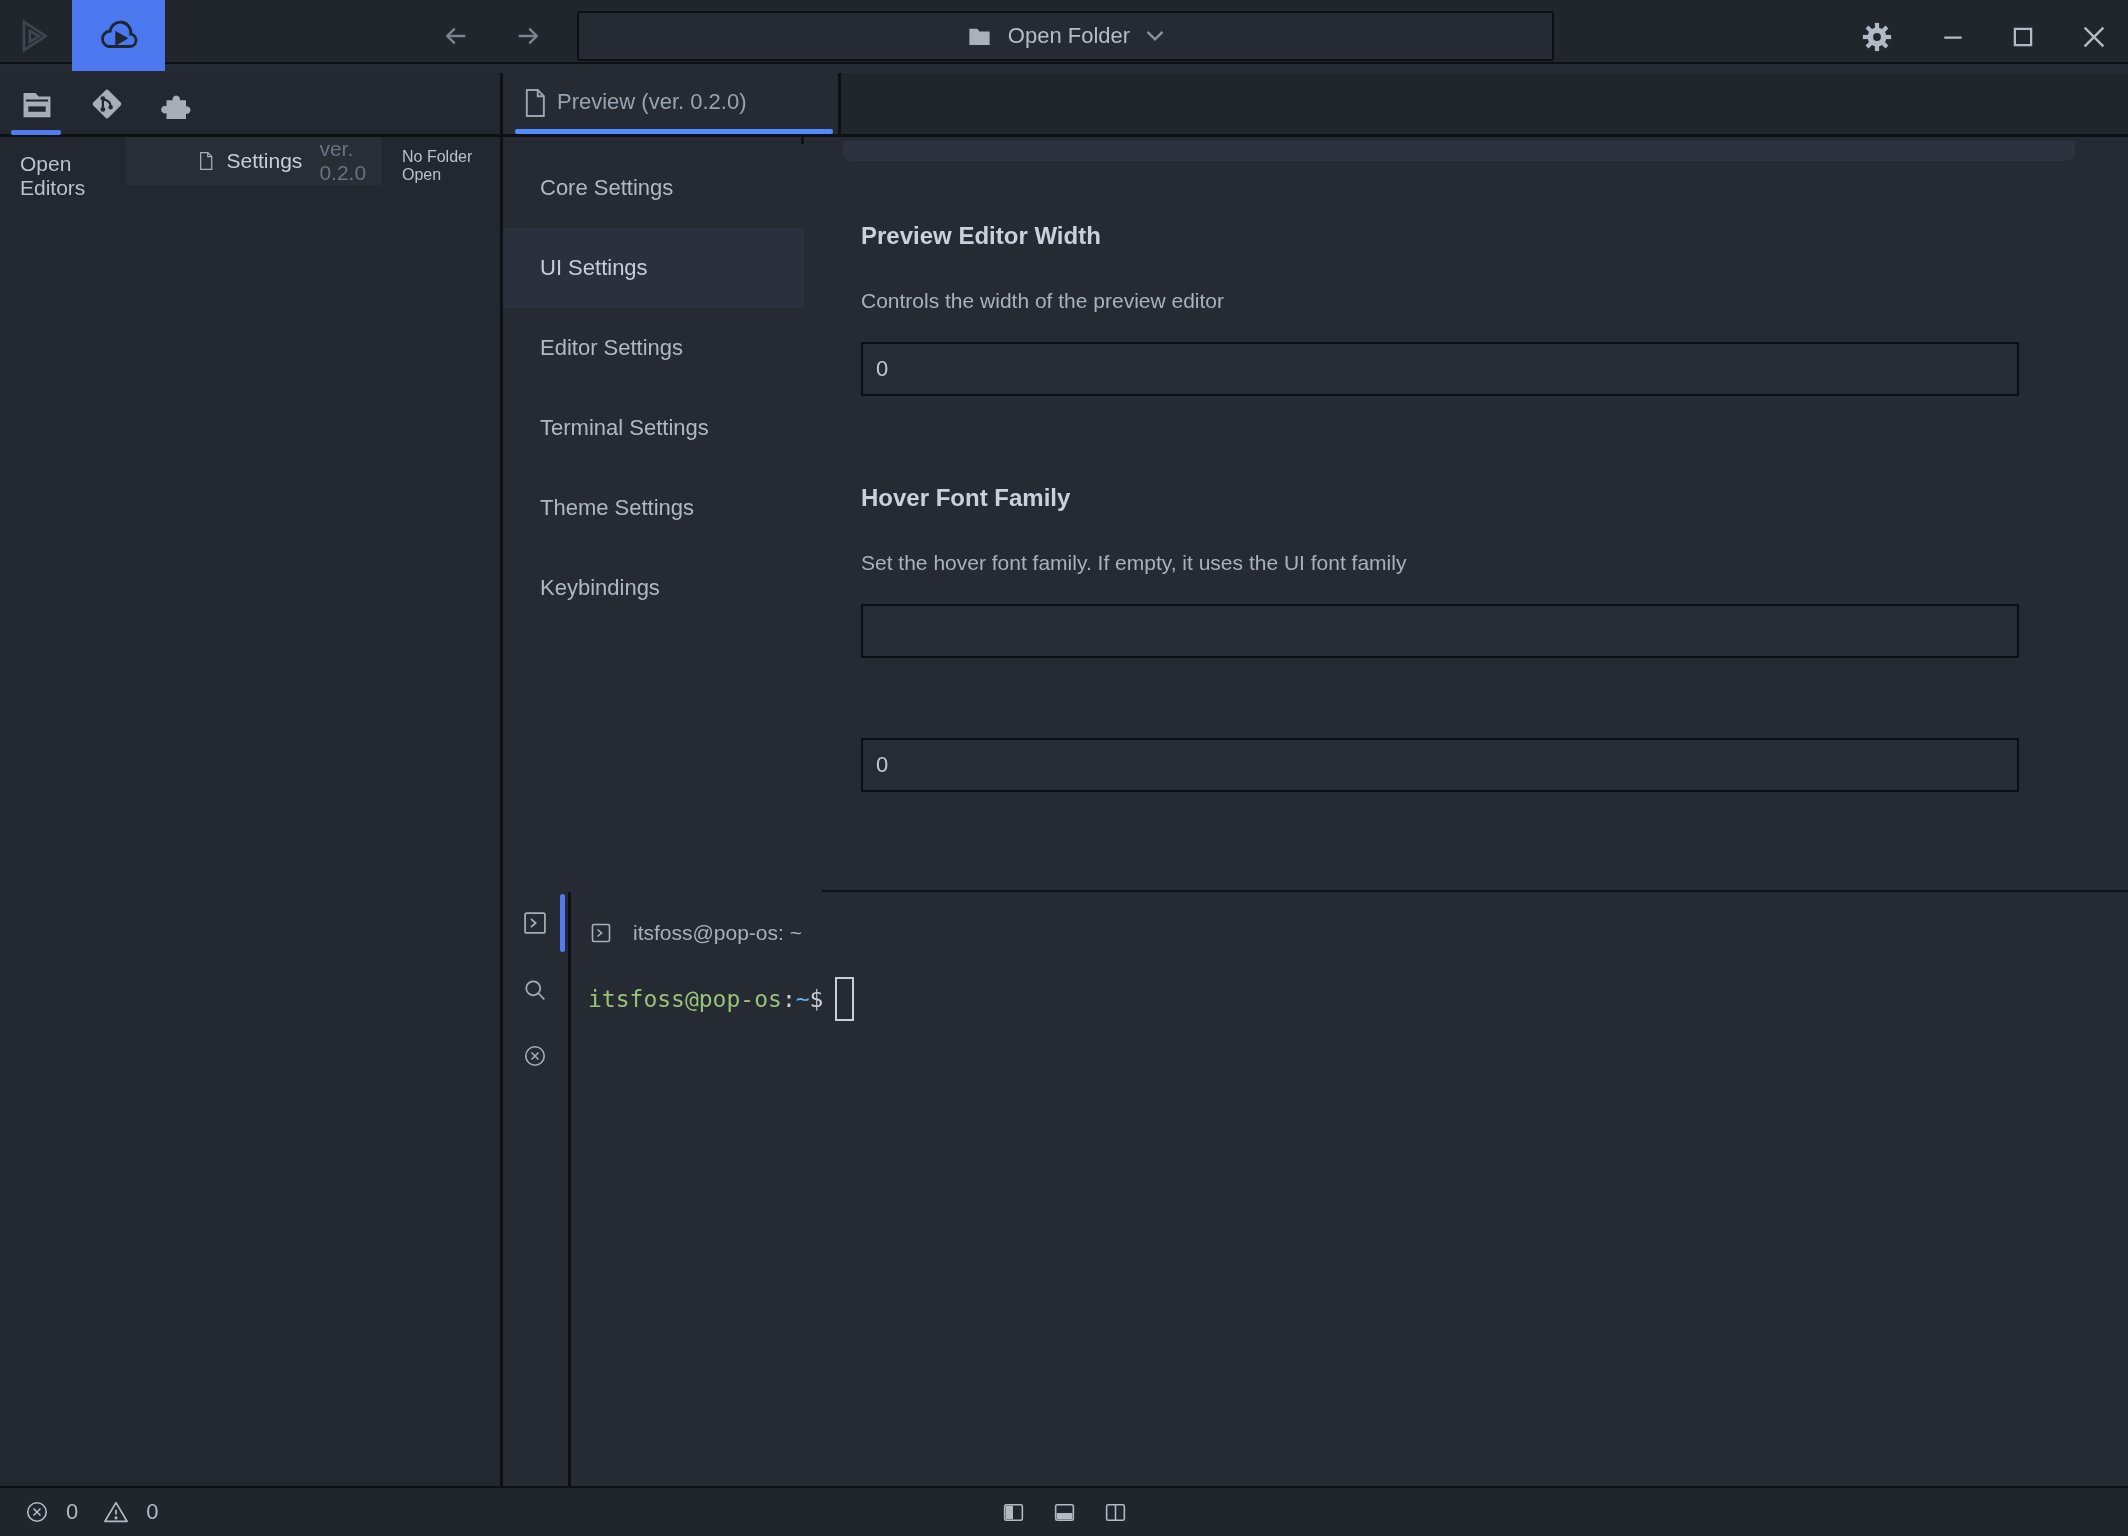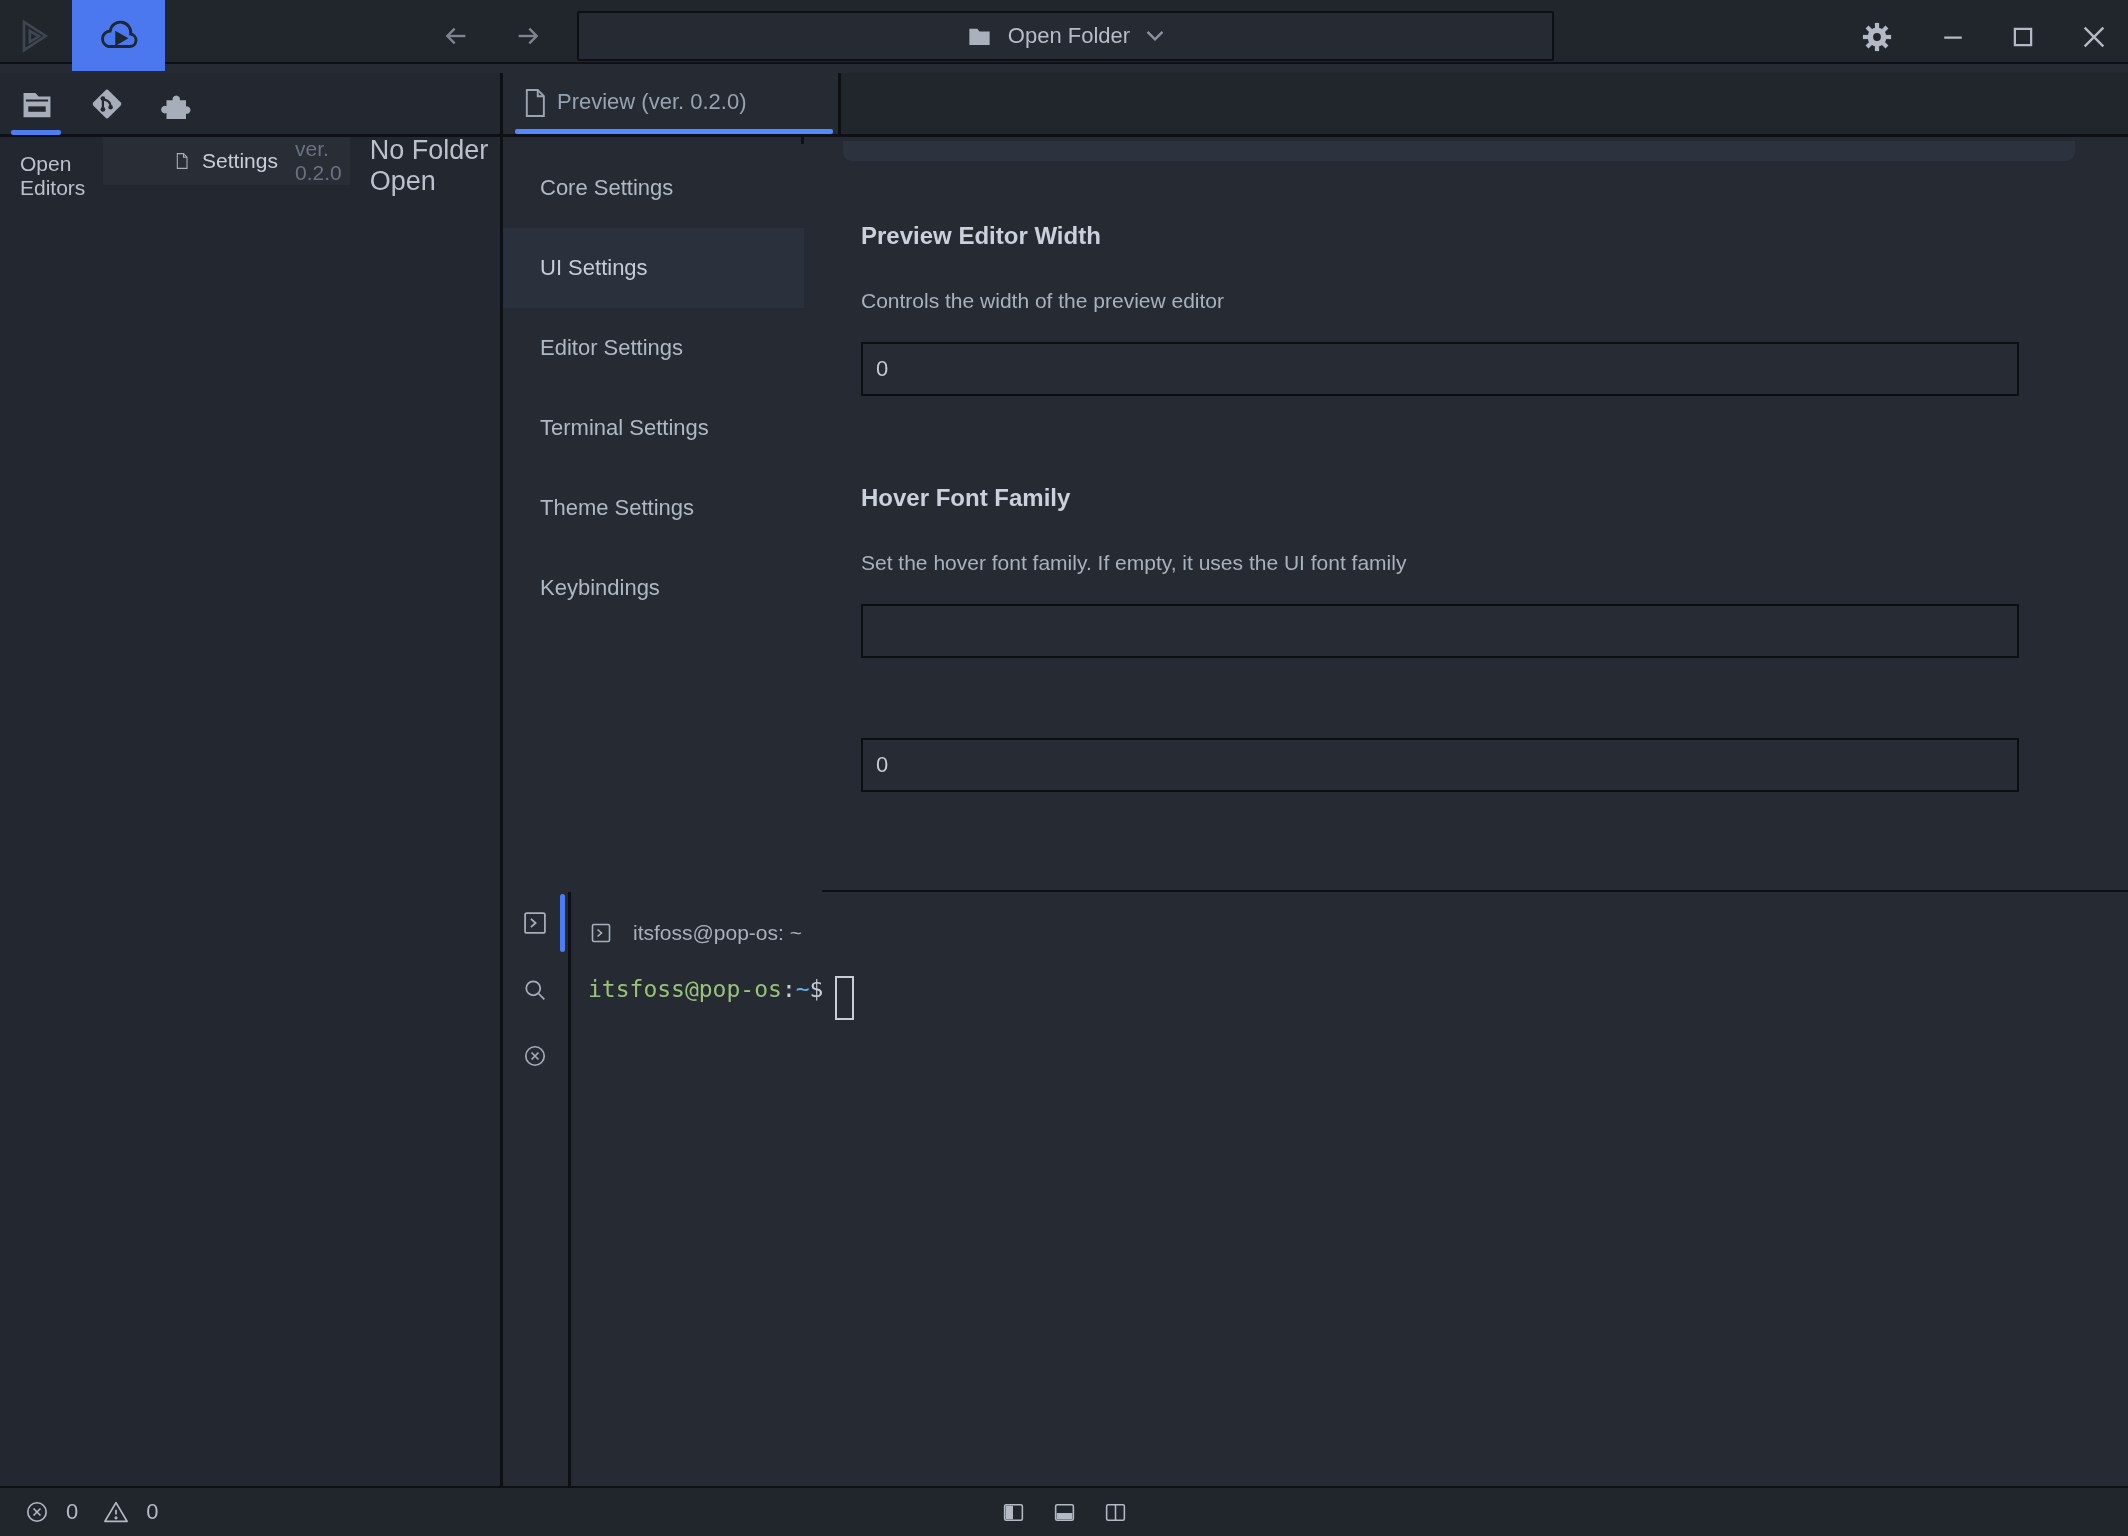--- a/index.html
+++ b/index.html
@@ -43,21 +43,21 @@
 
   
   .sidebar{left:0;top:137px;width:500px;height:1349px;background:#23272f;display:flex;flex-direction:row;}
   .side-header{height:54px;display:flex;align-items:center;padding-left:20px;
                font-size:21px;color:#bac1cc;}
   .side-header.first{margin-top:12px;}
   .side-divider{height:2px;background:#1c2026;}
   .side-editor-row{height:48px;background:#282d36;display:flex;align-items:center;padding-left:72px;gap:13px;}
   .side-editor-name{font-size:21px;color:#c9cfd9;}
   .side-editor-ver{font-size:21px;color:#6a7280;margin-left:4px;}
-  .side-nofolder{height:58px;display:flex;align-items:center;padding-left:20px;font-size:27px;color:#bac1cc;}
+  .side-nofolder{height:58px;display:flex;align-items:center;padding-left:20px;font-size:16px;color:#bac1cc;}
   .sidebar-lower{flex:1;background:#20242b;}
 
   
   .settings-nav{left:503px;top:144px;width:319px;height:750px;background:#262b33;padding-top:4px;box-sizing:border-box;}
   .nav-item{height:80px;display:flex;align-items:center;padding-left:37px;font-size:22px;color:#b0b8c4;}
   .nav-item.active{background:#2b313c;color:#c7cdd8;}
 
   
   .settings-main{left:804px;top:140px;width:1324px;height:750px;background:#262b33;overflow:hidden;}
   .partial-strip{position:absolute;left:39px;top:1px;width:1232px;height:20px;background:#2d333e;
@@ -72,21 +72,21 @@
 
   
   .terminal{left:503px;top:892px;width:1625px;height:594px;background:#262b33;}
   .term-iconbar{position:absolute;left:0;top:0;width:65px;height:594px;}
   .term-ibtn{position:absolute;left:17px;width:30px;height:30px;display:flex;align-items:center;justify-content:center;}
   .term-indicator{position:absolute;left:57px;top:2px;width:5px;height:58px;background:#4f7cf0;border-radius:3px;}
   .term-vdivider{position:absolute;left:65px;top:0;width:3px;height:594px;background:#0d1015;}
   .term-content{position:absolute;left:68px;top:12px;right:0;height:592px;border-radius:7px;}
   .term-tabrow{height:58px;display:flex;align-items:center;padding-left:18px;gap:20px;}
   .term-tab-title{font-size:21px;color:#a9b0bc;}
-  .term-prompt{position:absolute;left:17px;top:72px;height:46px;display:flex;align-items:flex-start;
+  .term-prompt{position:absolute;left:17px;top:72px;height:46px;display:flex;align-items:center;
                font-family:"DejaVu Sans Mono",monospace;font-size:23px;}
   .p-user{color:#98c379;} .p-colon{color:#c8ced8;} .p-path{color:#61afef;} .p-symbol{color:#c8ced8;}
   .term-cursor{width:15px;height:40px;border:2px solid #c8ced8;margin-left:12px;}
 
   
   .statusbar{left:0;top:1486px;width:2128px;height:50px;background:#21252c;
              border-top:2px solid #0d1015;box-sizing:border-box;}
   .status-left{position:absolute;left:24px;top:0;height:48px;display:flex;align-items:center;}
   .status-count{font-size:22px;color:#b4bac5;margin-left:16px;}
   .status-warn-icon{margin-left:24px;}

